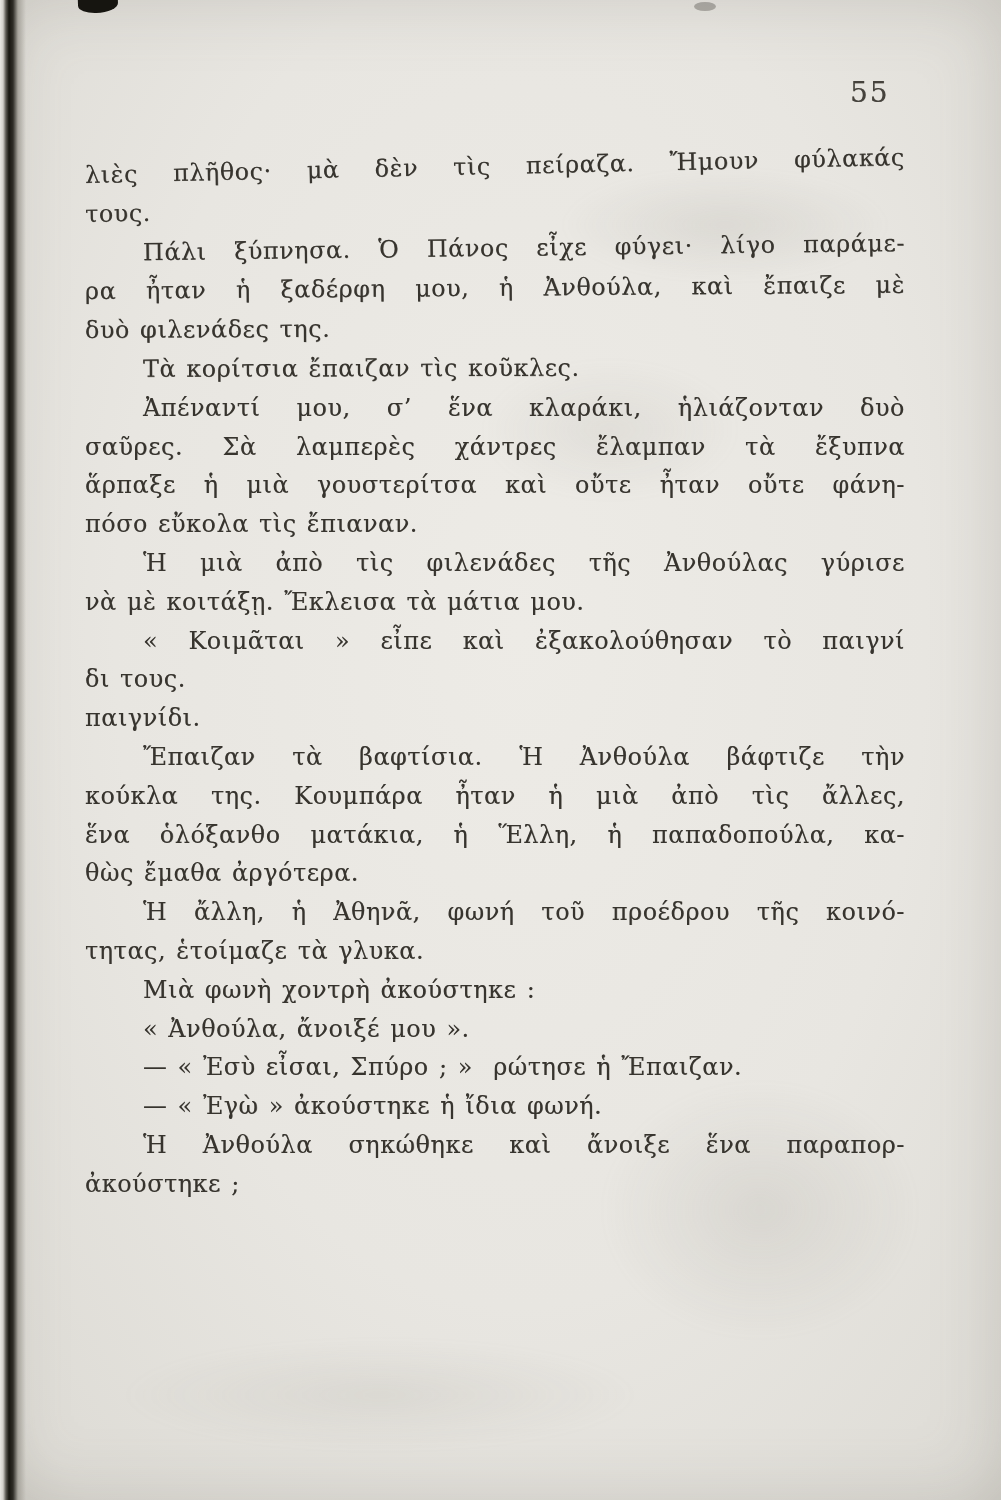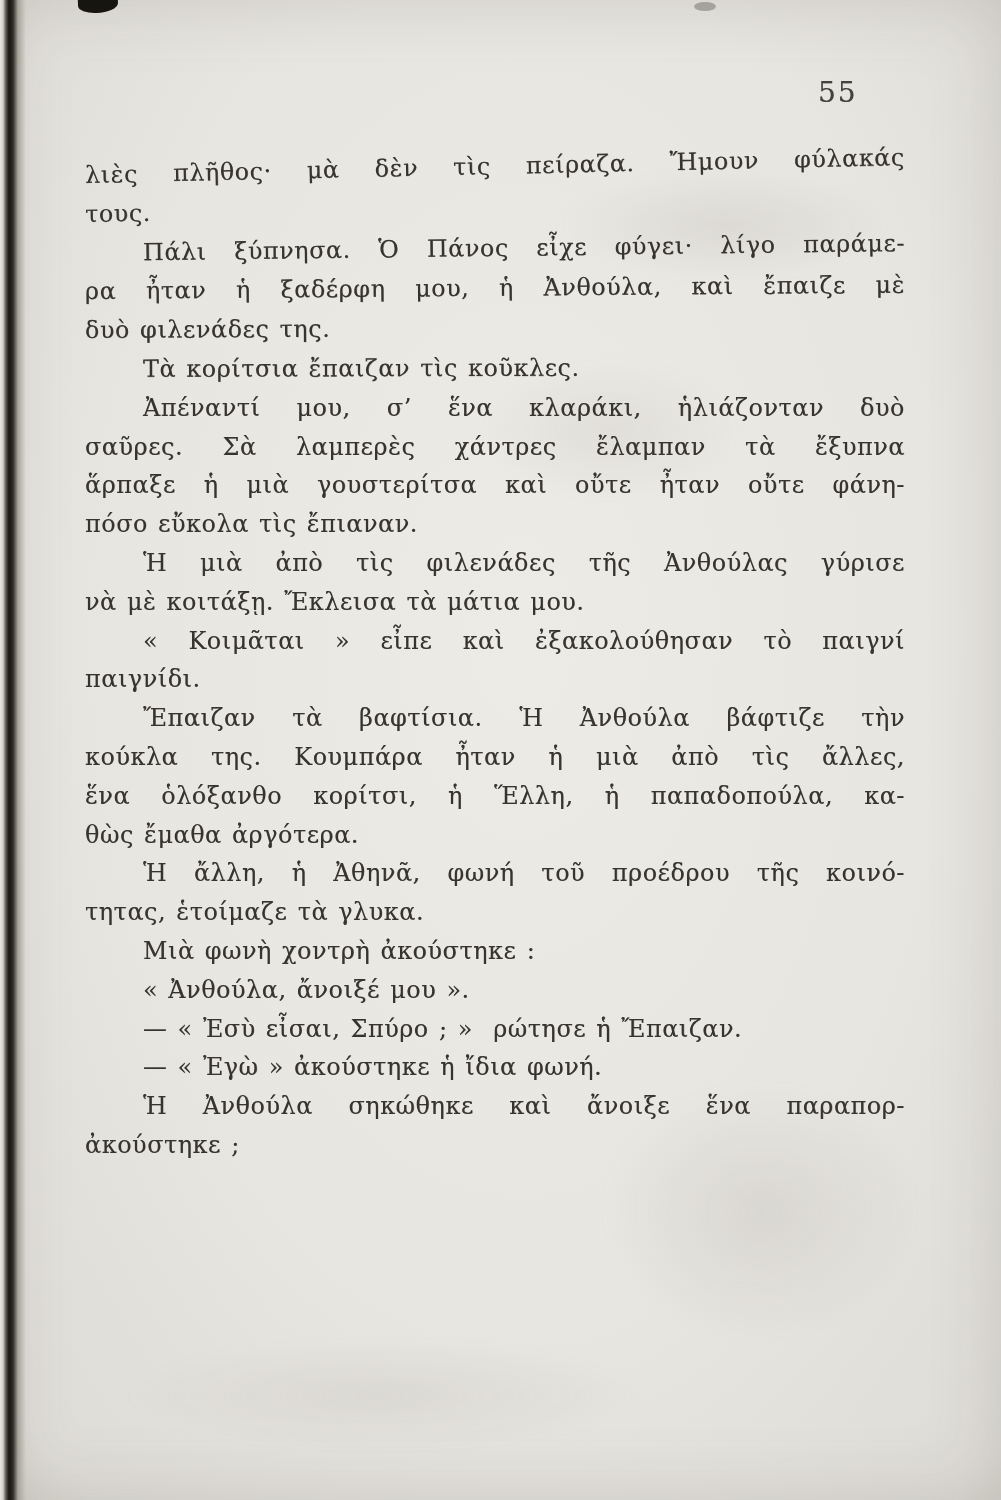--- a/index.html
+++ b/index.html
@@ -38,21 +38,21 @@
   .ghost-1 { left: 560px; top: 170px; width: 330px; height: 110px;
     background: radial-gradient(ellipse, rgba(150,147,138,0.16), transparent 70%); }
   .ghost-2 { left: 480px; top: 360px; width: 260px; height: 140px;
     background: radial-gradient(ellipse, rgba(150,147,138,0.12), transparent 70%); }
   .ghost-3 { left: 600px; top: 1080px; width: 320px; height: 260px;
     background: radial-gradient(ellipse, rgba(148,145,136,0.17), transparent 70%); }
   .ghost-4 { left: 120px; top: 1340px; width: 520px; height: 110px;
     background: radial-gradient(ellipse, rgba(148,145,136,0.13), transparent 70%); }
 
   .page-number {
-    position: absolute; left: 818px; top: 76px;
+    position: absolute; left: 850px; top: 76px;
     font-size: 28px; letter-spacing: 2px;
     color: #45423c;
     text-shadow: 0.3px 0.3px 0.5px rgba(60,58,52,0.45);
   }
   .text-block {
     position: absolute; left: 85px; top: 156px; width: 820px;
     font-size: 23.8px; line-height: 38.8px;
     letter-spacing: 0.6px; word-spacing: 2px;
     color: #37342e;
     text-shadow: 0.3px 0.3px 0.4px rgba(58,56,51,0.5);
@@ -89,24 +89,25 @@
       <div class="line just">ρα ἦταν ἡ ξαδέρφη μου, ἡ Ἀνθούλα, καὶ ἔπαιζε μὲ</div>
       <div class="line">δυὸ φιλενάδες της.</div>
       <div class="line indent">Τὰ κορίτσια ἔπαιζαν τὶς κοῦκλες.</div>
       <div class="line indent just">Ἀπέναντί μου, σ’ ἕνα κλαράκι, ἡλιάζονταν δυὸ</div>
       <div class="line just">σαῦρες. Σὰ λαμπερὲς χάντρες ἔλαμπαν τὰ ἔξυπνα</div>
       <div class="line just">ἅρπαξε ἡ μιὰ γουστερίτσα καὶ οὔτε ἦταν οὔτε φάνη-</div>
       <div class="line">πόσο εὔκολα τὶς ἔπιαναν.</div>
       <div class="line indent just">Ἡ μιὰ ἀπὸ τὶς φιλενάδες τῆς Ἀνθούλας γύρισε</div>
       <div class="line">νὰ μὲ κοιτάξῃ. Ἔκλεισα τὰ μάτια μου.</div>
       <div class="line indent just">« Κοιμᾶται » εἶπε καὶ ἐξακολούθησαν τὸ παιγνί</div>
+      <div class="line">δι τους.</div>
       <div class="line">παιγνίδι.</div>
       <div class="line indent just">Ἔπαιζαν τὰ βαφτίσια. Ἡ Ἀνθούλα βάφτιζε τὴν</div>
       <div class="line just">κούκλα της. Κουμπάρα ἦταν ἡ μιὰ ἀπὸ τὶς ἄλλες,</div>
-      <div class="line just">ἕνα ὁλόξανθο κορίτσι, ἡ Ἕλλη, ἡ παπαδοπούλα, κα-</div>
+      <div class="line just">ἕνα ὁλόξανθο ματάκια, ἡ Ἕλλη, ἡ παπαδοπούλα, κα-</div>
       <div class="line">θὼς ἔμαθα ἀργότερα.</div>
       <div class="line indent just">Ἡ ἄλλη, ἡ Ἀθηνᾶ, φωνή τοῦ προέδρου τῆς κοινό-</div>
       <div class="line">τητας, ἑτοίμαζε τὰ γλυκα.</div>
       <div class="line indent">Μιὰ φωνὴ χοντρὴ ἀκούστηκε :</div>
       <div class="line indent">« Ἀνθούλα, ἄνοιξέ μου ».</div>
       <div class="line indent">— « Ἐσὺ εἶσαι, Σπύρο ; »  ρώτησε ἡ Ἔπαιζαν.</div>
       <div class="line indent">— « Ἐγὼ » ἀκούστηκε ἡ ἴδια φωνή.</div>
       <div class="line indent just">Ἡ Ἀνθούλα σηκώθηκε καὶ ἄνοιξε ἕνα παραπορ-</div>
       <div class="line">ἀκούστηκε ;</div>
     </div>

